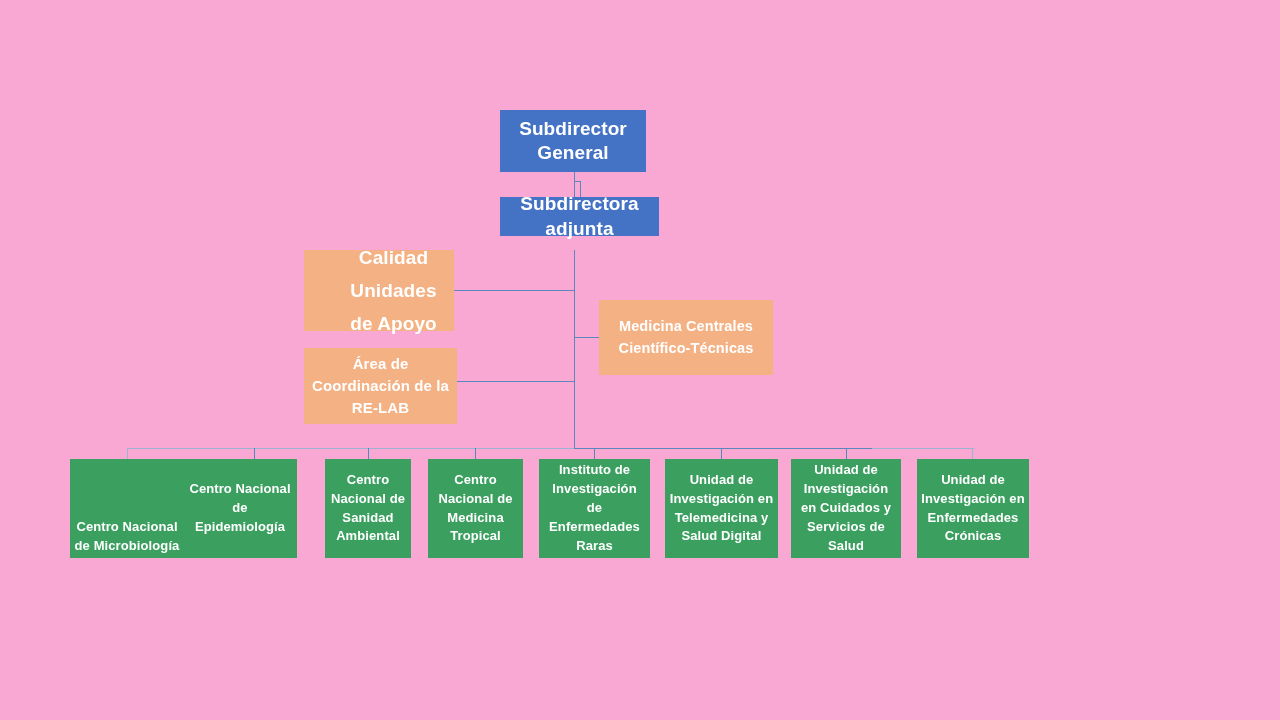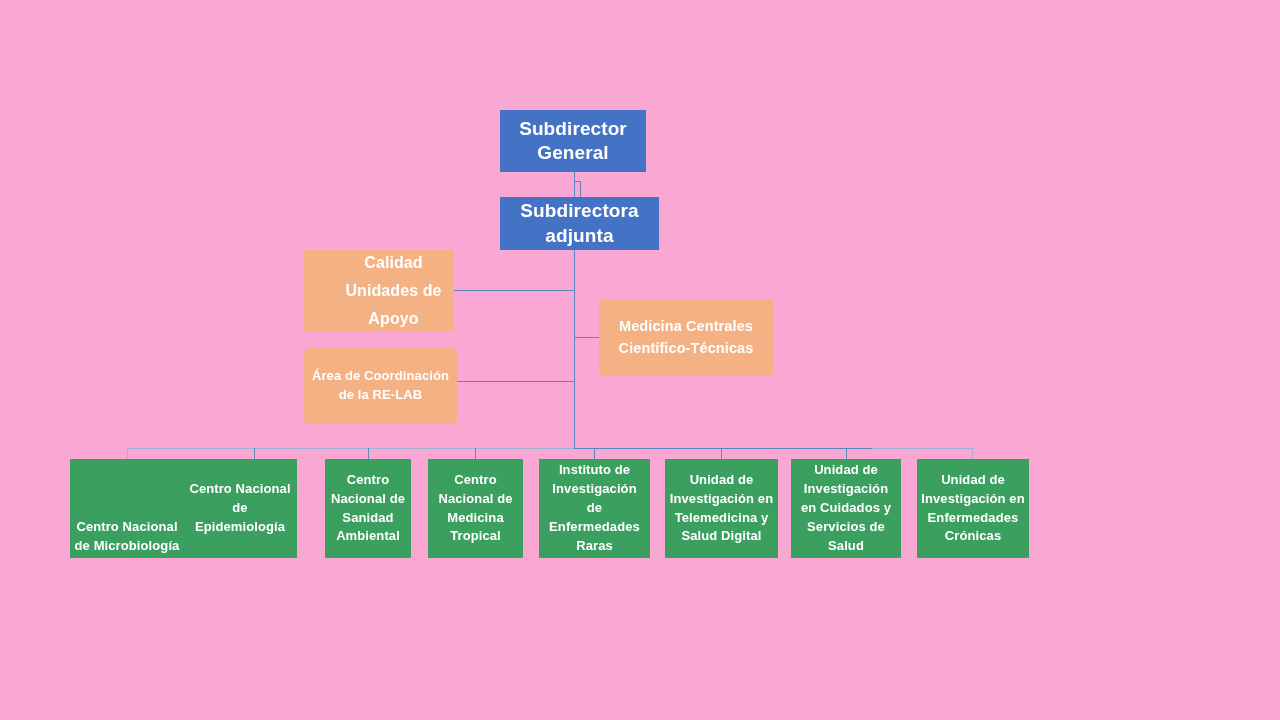--- a/index.html
+++ b/index.html
@@ -38,22 +38,22 @@
     display: block;
     width: 100%;
     white-space: pre-line;
   }
   .node.blue   { background: #4472c4; }
   .node.orange { background: #f4b183; }
   .node.green  { background: #3ba05f; }
 
   .node.lvl1 { font-size: 19px; }
   .node.lvl2 { font-size: 19px; }
-  .node.support { font-size: 16px; line-height: 1.75; padding-left: 33px; }
-  .node.support2 { font-size: 13px; line-height: 1.45; border-radius: 6px; }
+  .node.support { font-size: 19px; line-height: 1.75; padding-left: 33px; }
+  .node.support2 { font-size: 15px; line-height: 1.45; }
   .node.central { font-size: 14.5px; line-height: 1.45; }
   .node.leaf { font-size: 13px; line-height: 1.45; }
 
   
   .conn {
     position: absolute;
     background: #5b87bd;
     z-index: 1;
   }
   .conn.h { height: 1.4px; }
@@ -87,21 +87,21 @@
   <div class="conn v" style="left:475px; top:448px; height:11px;"></div>
   <div class="conn v" style="left:594px; top:448px; height:11px;"></div>
   <div class="conn v" style="left:721px; top:448px; height:11px;"></div>
   <div class="conn v" style="left:846px; top:448px; height:11px;"></div>
   <div class="conn v pale" style="left:972px; top:448px; height:11px;"></div>
 
   <div class="node blue lvl1" style="left:500px; top:110px; width:146px; height:62px;">
     <span class="label">Subdirector General</span>
   </div>
 
-  <div class="node blue lvl2" style="left:500px; top:197px; width:159px; height:53px;">
+  <div class="node blue lvl2" style="left:500px; top:197px; width:159px; height:39px;">
     <span class="label">Subdirectora adjunta</span>
   </div>
 
   <div class="node orange support" style="left:304px; top:250px; width:150px; height:81px; flex-direction:column;">
     <span class="label">Calidad</span>
     <span class="label">Unidades de Apoyo</span>
   </div>
 
   <div class="node orange support2" style="left:304px; top:348px; width:153px; height:76px;">
     <span class="label">Área de Coordinación de la RE-LAB</span>

